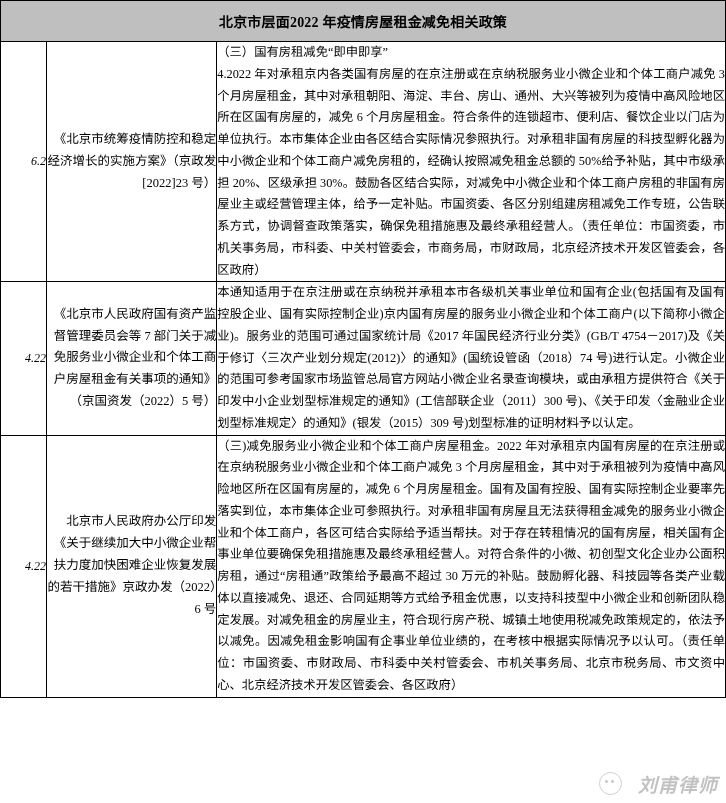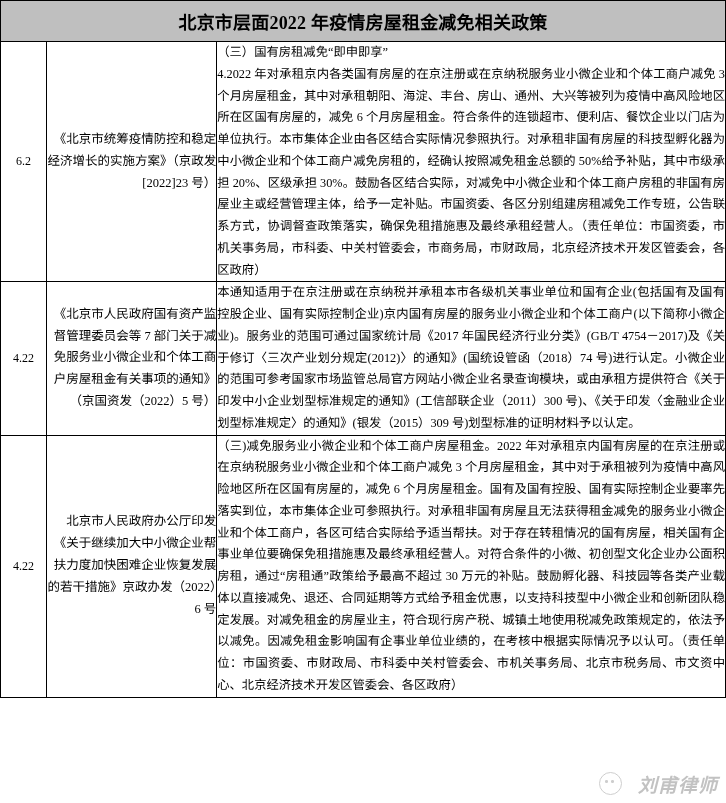--- a/index.html
+++ b/index.html
@@ -35,36 +35,37 @@
     border: 1px solid #000000;
     vertical-align: middle;
     padding: 0;
   }
 
   
   .table-title-cell {
     background: #bfbfbf;
     text-align: center;
     height: 40px;
-    font-size: 18px;
+    font-size: 14px;
     font-weight: bold;
     letter-spacing: 0.2px;
     color: #000;
   }
 
   
   .col-date  { width: 46px; }
   .col-name  { width: 170px; }
   .col-body  { width: 508px; }
 
   .cell-date {
-    text-align: center;
+    text-align: right;
     vertical-align: middle;
     font-size: 12px;
     font-family: "Liberation Serif", "DejaVu Serif", serif;
+    font-style: italic;
   }
 
   .cell-name {
     text-align: right;
     vertical-align: middle;
     font-size: 12.5px;
     line-height: 1.75;
     padding: 4px 7px;
   }
 

